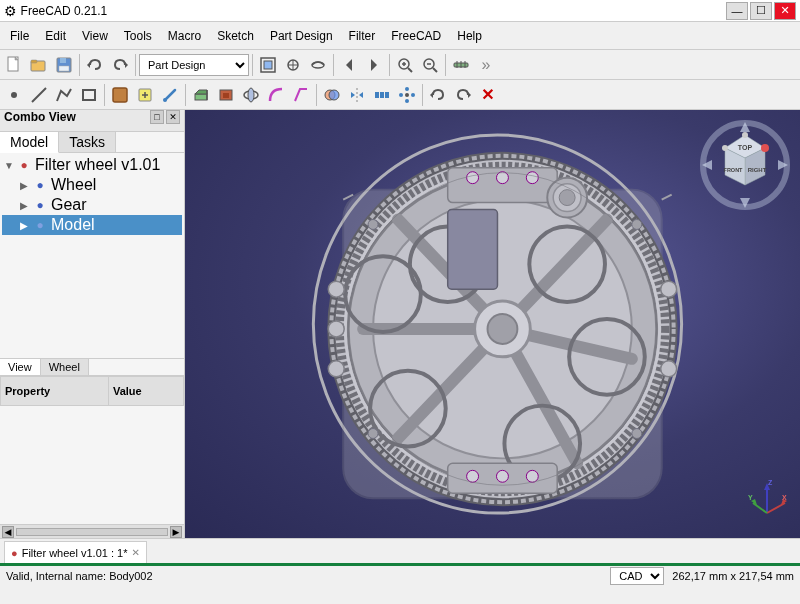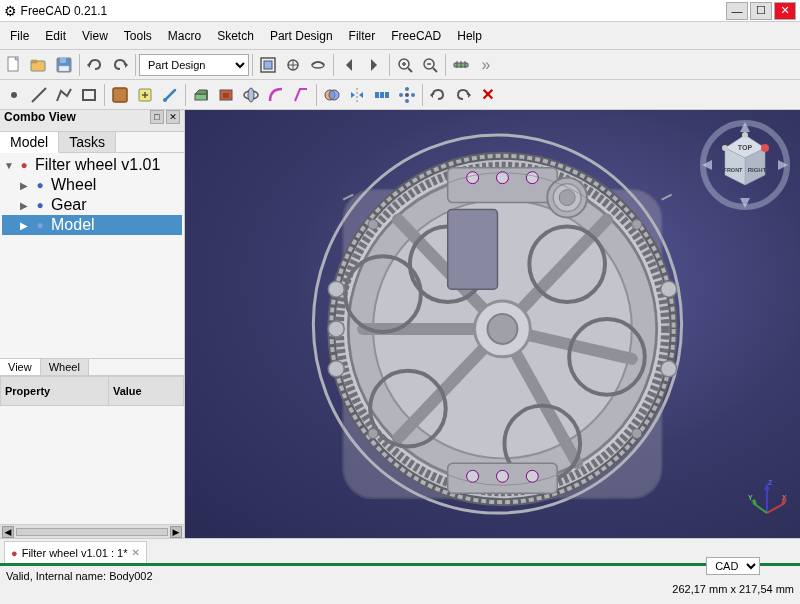--- a/index.html
+++ b/index.html
@@ -96,21 +96,21 @@
     }
     .doc-tab.active { background: #fff; }
     .doc-tab-close { font-size: 10px; color: #888; cursor: pointer; }
 
     
     #statusbar {
       height: 22px; background: #f0f0f0; border-top: 3px solid #15803d;
       display: flex; align-items: center; justify-content: space-between; padding: 0 6px;
       font-size: 11px;
     }
-    #statusbar-right { display: flex; align-items: center; gap: 8px; flex-direction: column; }
+    #statusbar-right { display: flex; align-items: center; gap: 8px; }
     .status-dropdown { height: 18px; background: white; border: 1px solid #aaa; padding: 0 4px; font-size: 11px; cursor: pointer; }
 
     
     #panel-props-tabs { display: flex; border-bottom: 1px solid #ccc; }
     .props-tab { padding: 2px 8px; font-size: 11px; cursor: pointer; background: #e0e0e0; border-right: 1px solid #ccc; }
     .props-tab.active { background: #fff; }
 
     
     .vp-bg {
       position: absolute; inset: 0;

